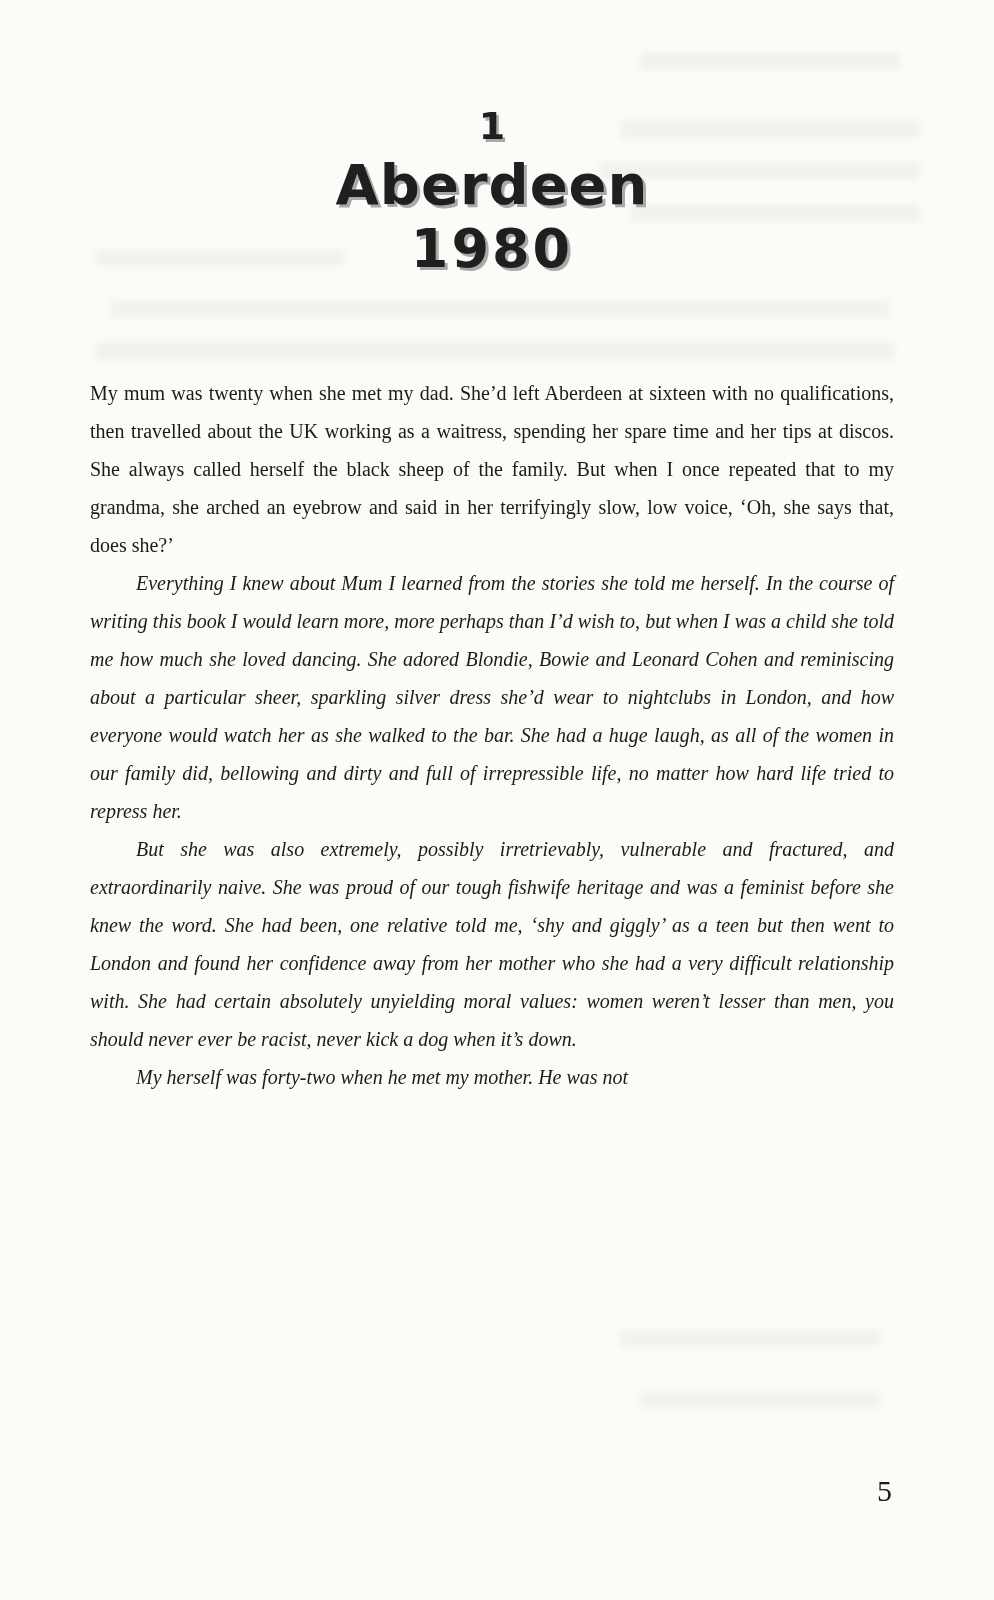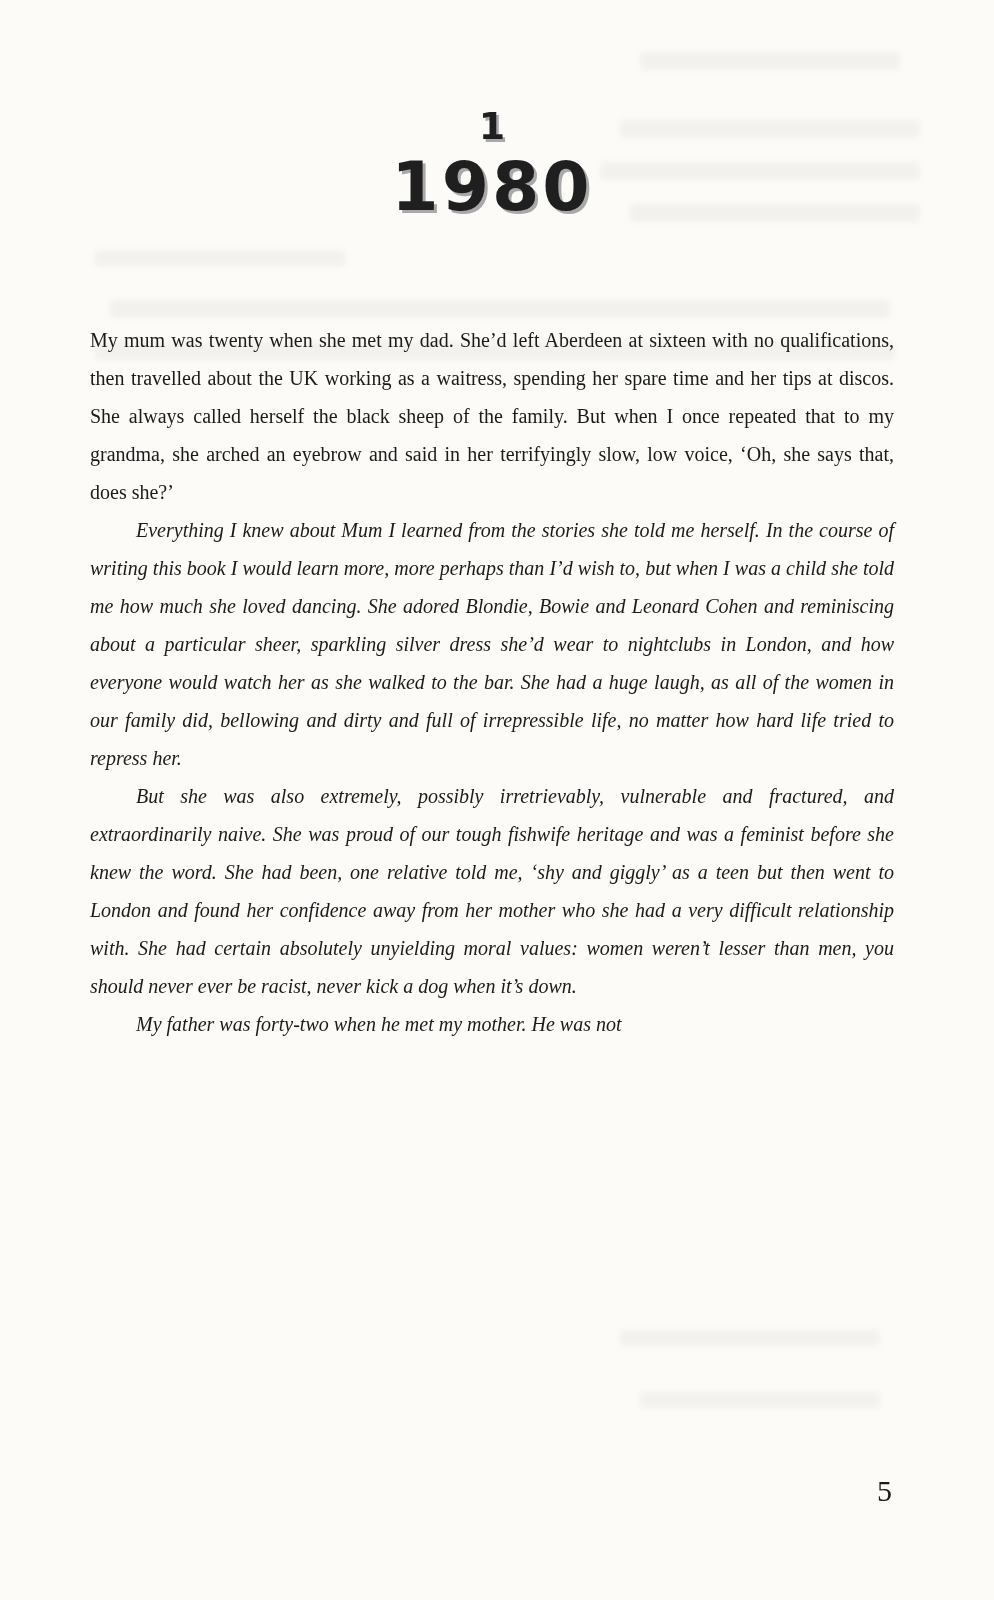--- a/index.html
+++ b/index.html
@@ -43,21 +43,21 @@
     text-shadow: 2.5px 2.5px 0 #a9a9a9;
   }
   .chapter-title {
     font-size: 56px;
     line-height: 1.12;
     letter-spacing: 1px;
     margin-top: 6px;
     text-shadow: 3px 3px 0 #a9a9a9;
   }
   .chapter-year {
-    font-size: 68px;
+    font-size: 54px;
     line-height: 1.1;
     letter-spacing: 3px;
     margin-top: 2px;
     text-shadow: 3px 3px 0 #a9a9a9;
   }
 
   .body-text {
     margin-top: 96px;
     font-size: 20px;
     line-height: 38px;
@@ -87,25 +87,26 @@
   <div class="ghost" style="left:600px; top:162px; width:320px; height:18px;"></div>
   <div class="ghost" style="left:630px; top:204px; width:290px; height:18px;"></div>
   <div class="ghost" style="left:95px;  top:250px; width:250px; height:16px;"></div>
   <div class="ghost" style="left:110px; top:300px; width:780px; height:18px;"></div>
   <div class="ghost" style="left:95px;  top:342px; width:800px; height:18px;"></div>
   <div class="ghost" style="left:620px; top:1330px; width:260px; height:16px;"></div>
   <div class="ghost" style="left:640px; top:1392px; width:240px; height:16px;"></div>
 
   <header class="chapter-heading">
     <div class="chapter-number">1</div>
+    <div class="chapter-title">Aberdeen</div>
     <div class="chapter-year">1980</div>
   </header>
 
   <main class="body-text">
     <p class="para">My mum was twenty when she met my dad. She’d left Aberdeen at sixteen with no qualifications, then travelled about the UK working as a waitress, spending her spare time and her tips at discos. She always called herself the black sheep of the family. But when I once repeated that to my grandma, she arched an eyebrow and said in her terrifyingly slow, low voice, ‘Oh, she says that, does she?’</p>
     <p class="para indent">Everything I knew about Mum I learned from the stories she told me herself. In the course of writing this book I would learn more, more perhaps than I’d wish to, but when I was a child she told me how much she loved dancing. She adored Blondie, Bowie and Leonard Cohen and reminiscing about a particular sheer, sparkling silver dress she’d wear to nightclubs in London, and how everyone would watch her as she walked to the bar. She had a huge laugh, as all of the women in our family did, bellowing and dirty and full of irrepressible life, no matter how hard life tried to repress her.</p>
     <p class="para indent">But she was also extremely, possibly irretrievably, vulnerable and fractured, and extraordinarily naive. She was proud of our tough fishwife heritage and was a feminist before she knew the word. She had been, one relative told me, ‘shy and giggly’ as a teen but then went to London and found her confidence away from her mother who she had a very difficult relationship with. She had certain absolutely unyielding moral values: women weren’t lesser than men, you should never ever be racist, never kick a dog when it’s down.</p>
-    <p class="para indent">My father was forty-two when he met my mother. He was not</p>
+    <p class="para indent">My herself was forty-two when he met my mother. He was not</p>
   </main>
 
   <div class="page-number">5</div>
 
 </div>
 
 </body></html>

